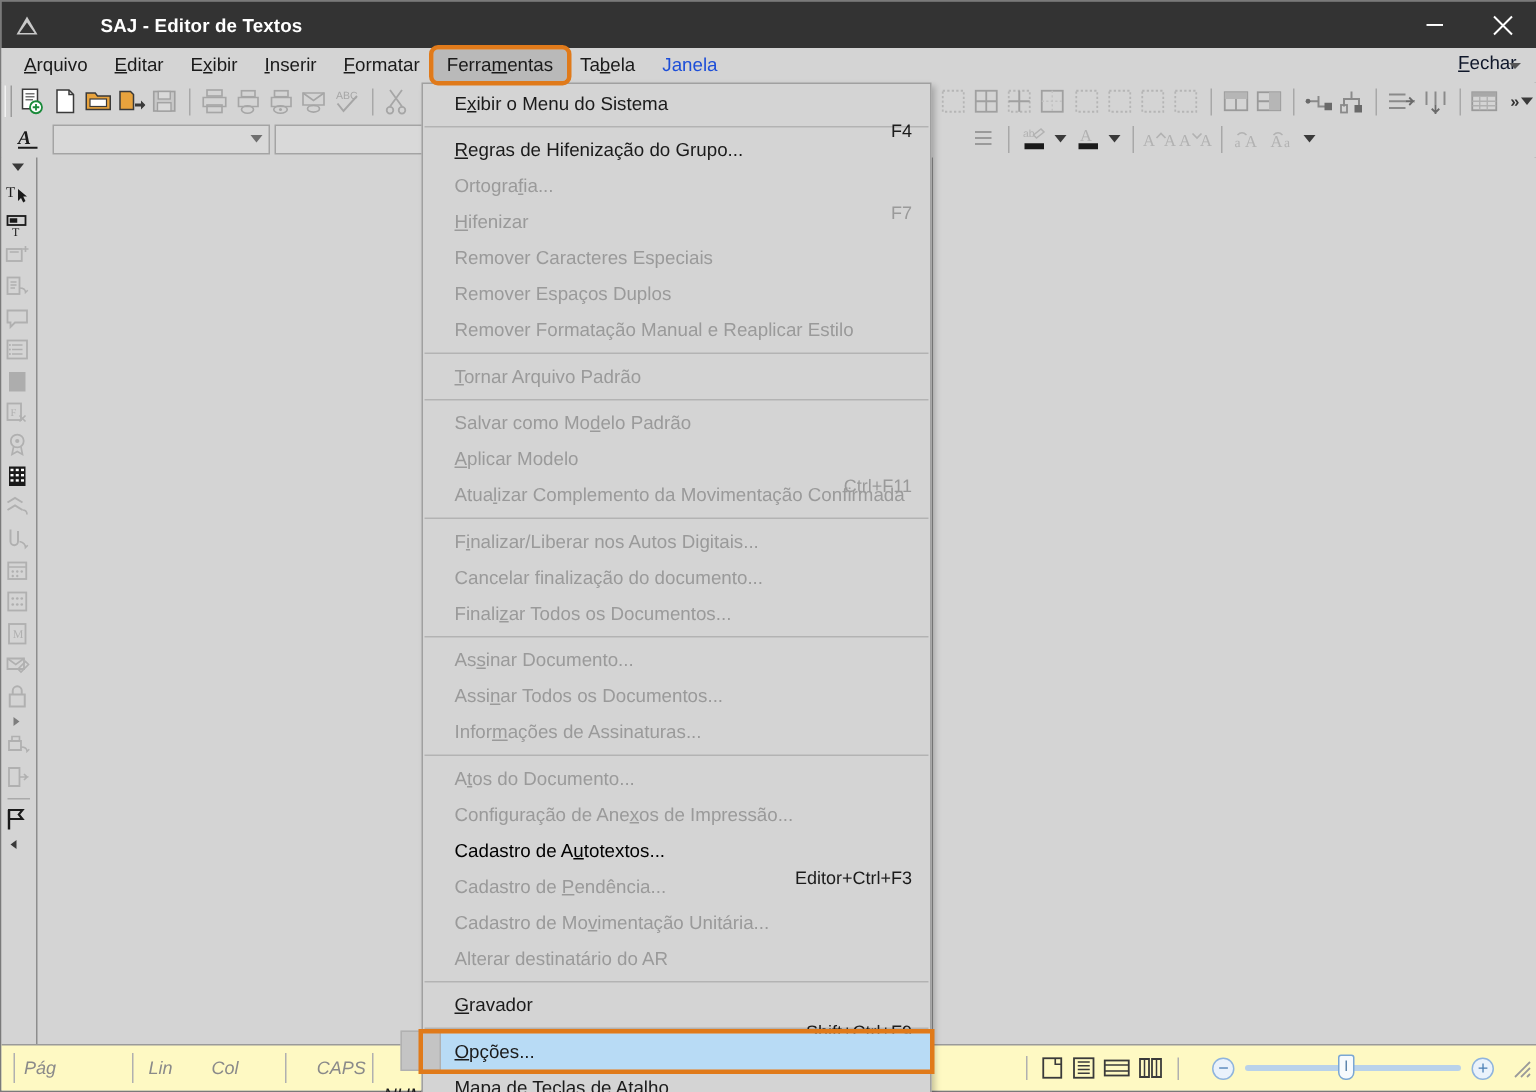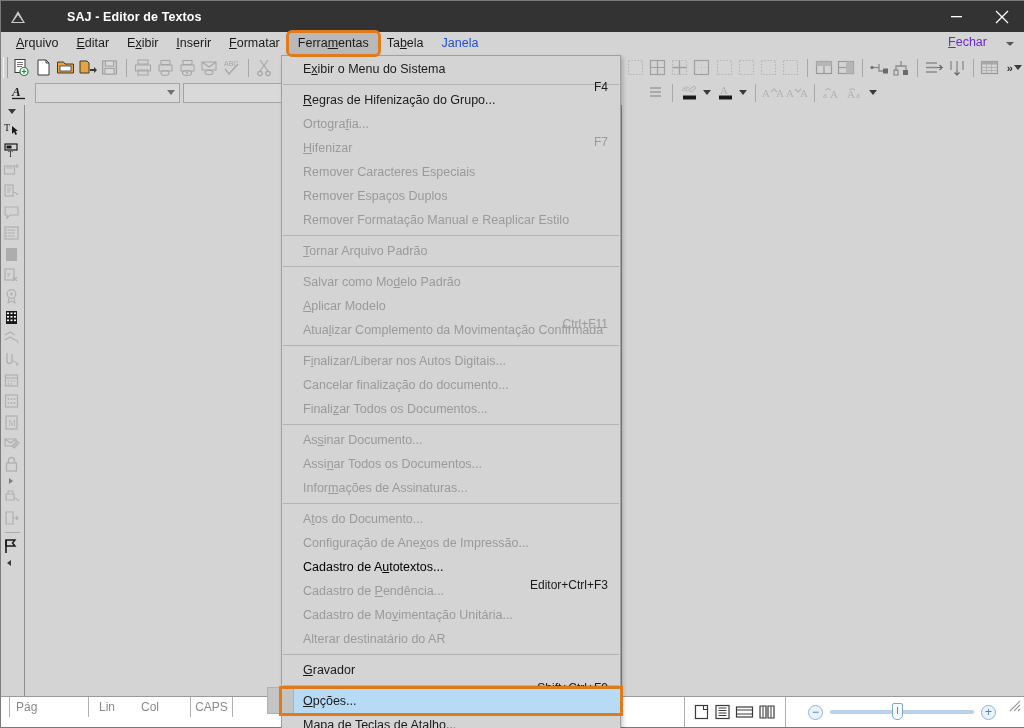--- a/index.html
+++ b/index.html
@@ -65,22 +65,22 @@
   .menu-item.disabled { color: #1d4ed8; }
   .menu-item u { text-decoration: underline; }
   .menu-item.active {
     background: #b9b9b9;
     outline: 3px solid #e07a1a;
     outline-offset: 0px;
     border-radius: 3px;
     position: relative; z-index: 40;
   }
   .fechar {
-    position: absolute; right: 36px; top: 34px;
-    font-size: 12.5px; color: #6d28d9;
+    position: absolute; right: 12px; top: 34px;
+    font-size: 12.5px; color: #0f172a;
   }
   .fechar-caret {
     position: absolute; right: 9px; top: 41px;
     width: 0; height: 0; border-left: 4px solid transparent;
     border-right: 4px solid transparent; border-top: 4px solid #555;
   }
 
   
   .toolbar-row1 {
     position: absolute; left: 0; top: 54px; width: 1024px; height: 25px;
@@ -155,22 +155,22 @@
     background: #d4d4d4;
   }
   .doc-divider {
     position: absolute; left: 0px; top: 0; width: 1px; height: 591px;
     background: #8d8d8d;
   }
 
   
   .statusbar {
     position: absolute; left: 0; bottom: 0; width: 1024px; height: 31px;
-    background: #ffffff; border-top: 1px solid #9a9a9a;
-    display: flex; 
+    background: #fef9c3; border-top: 1px solid #9a9a9a;
+    display: flex; align-items: center; font-style: italic;
   }
   .sb-cell {
     height: 20px; display: flex; align-items: center;
     font-size: 12px; color: #8a8a8a;
     border-right: 1px solid #b0b0b0;
     padding: 0 6px;
   }
   .sb-cell.on { color: #1a1a1a; }
   .sb-spacer { flex: 1; }
   .sb-viewicons { display: flex; align-items: center; gap: 4px; padding: 0 8px; }
@@ -788,21 +788,21 @@
     </div>
     <div class="dd-item">
       <span class="lbl">Mapa de Teclas de Atalho...</span>
     </div>
   </div>
 
   <div class="statusbar">
     <div class="sb-cell" style="width:80px;margin-left:8px;border-left:1px solid #b0b0b0;">Pág</div>
     <div class="sb-cell" style="width:46px;border-left:none;border-right:none;padding-left:10px;">Lin</div>
     <div class="sb-cell" style="width:56px;">Col</div>
-    <div class="sb-cell" style="width:42px;justify-content:center;">CAPS</div>
+    <div class="sb-cell" style="width:42px;justify-content:center;margin-left:16px;">CAPS</div>
     <div class="sb-cell on" style="width:42px;justify-content:center;margin-top:36px;">NUM</div>
     <div class="sb-cell on" style="width:38px;justify-content:center;">INS</div>
     <div class="sb-spacer"></div>
     <div class="sb-viewicons" style="border-left:1px solid #b0b0b0;">
       <svg width="17" height="16" viewBox="0 0 17 16">
           <rect x="2.5" y="1.5" width="12" height="13" fill="none" stroke="#3a3a3a" stroke-width="1.2"></rect>
           <path d="M10.5 1.5 v4 h4" fill="none" stroke="#3a3a3a" stroke-width="1.1"></path>
         </svg>
       <svg width="17" height="16" viewBox="0 0 17 16">
           <rect x="2" y="1.5" width="13" height="13" fill="none" stroke="#3a3a3a" stroke-width="1.2"></rect>

